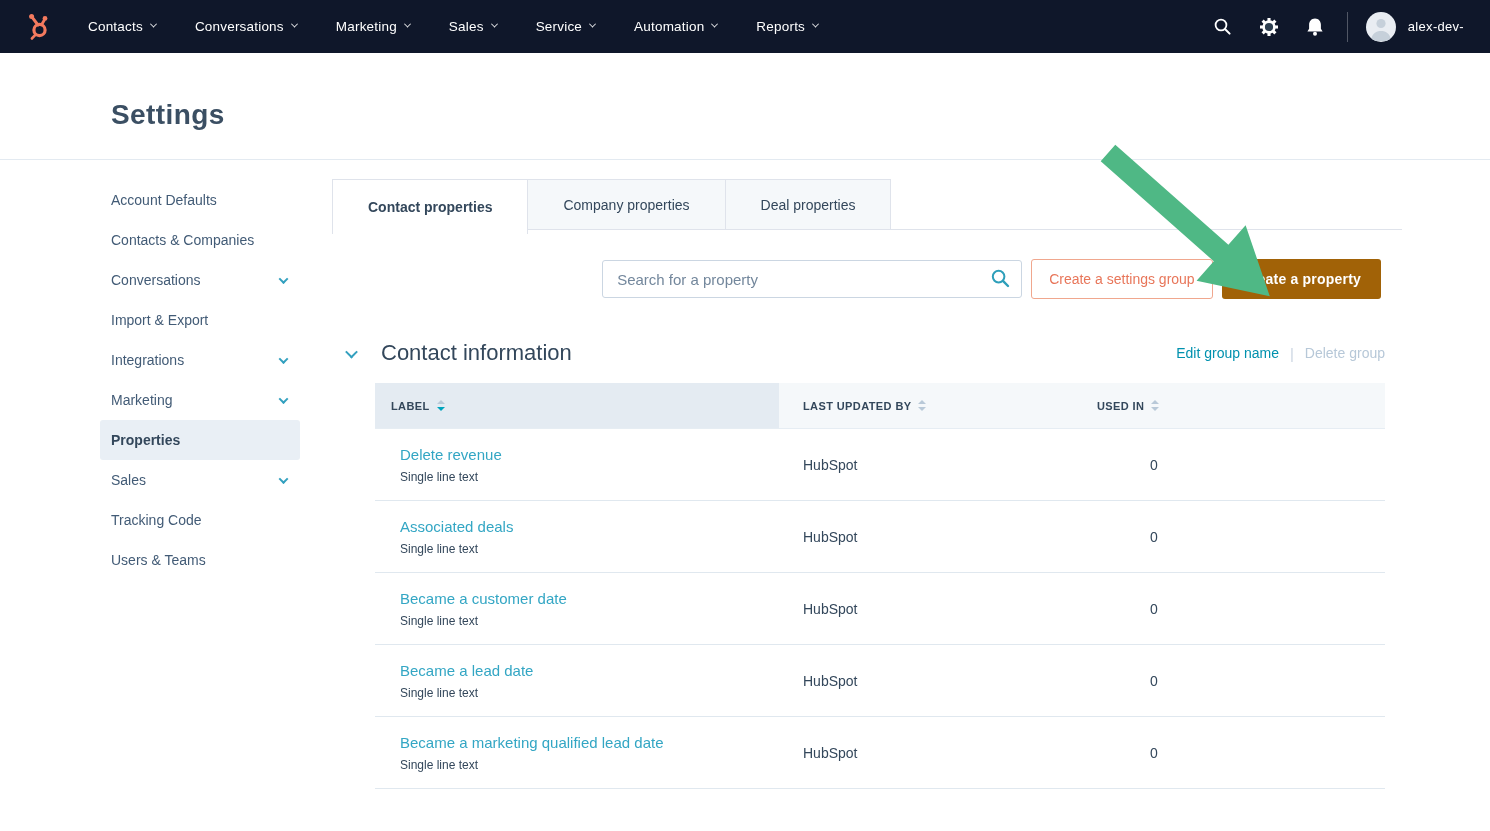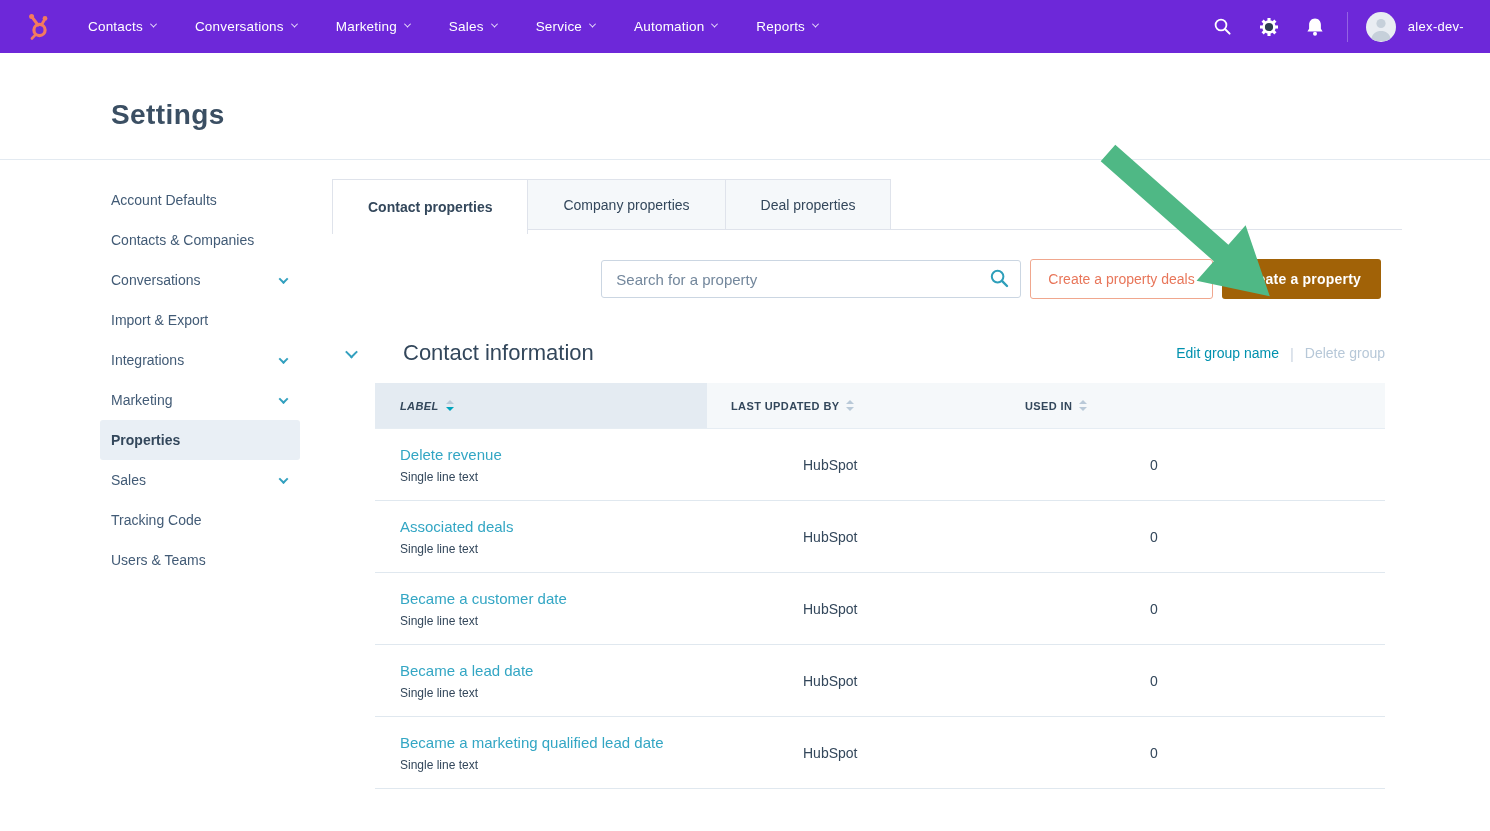--- a/index.html
+++ b/index.html
@@ -5,21 +5,21 @@
   * { box-sizing: border-box; }
   html,body { margin:0; padding:0; }
   body {
     width:1490px; height:831px; overflow:hidden; position:relative;
     background:#ffffff; color:#33475b;
     font-family:"Liberation Sans", sans-serif;
   }
 
   
   .topnav {
-    height:53px; background:#6d28d9; display:flex; align-items:center;
+    height:53px; background:#0f172a; display:flex; align-items:center;
     padding:0 26px 0 24px;
   }
   .brand { display:flex; align-items:center; cursor:pointer; }
   .nav-items { display:flex; gap:39px; margin-left:36px; }
   .nav-item {
     color:#ffffff; font-size:13.5px; letter-spacing:.2px;
     display:flex; align-items:center; gap:8px; cursor:pointer; white-space:nowrap;
   }
   .chev {
     display:inline-block; width:6px; height:6px;
@@ -72,33 +72,33 @@
     padding:0 42px 0 14px; font-size:15px; color:#33475b; outline:none;
     font-family:"Liberation Sans", sans-serif; background:#fff;
   }
   .searchbox input::placeholder { color:#73879c; }
   .search-glyph { position:absolute; right:11px; top:8px; cursor:pointer; }
   .btn { height:40px; border-radius:3px; font-size:14px; cursor:pointer; font-family:"Liberation Sans", sans-serif; white-space:nowrap; }
   .btn-outline { background:#ffffff; border:1px solid #f0a78e; color:#e8765a; padding:0 17px; }
   .btn-solid { background:#a16207; border:none; color:#ffffff; padding:0 20px; font-weight:600; letter-spacing:.2px; }
 
   
-  .group-head { margin-top:41px; display:flex; align-items:center; padding-right:17px;gap:22px; }
+  .group-head { margin-top:41px; display:flex; align-items:center; padding-right:17px; }
   .chev-section { width:9px; height:9px; color:#33a0bf; border-width:2.4px; margin-left:15px; cursor:pointer; }
   .group-title { font-size:22px; font-weight:400; color:#33475b; margin-left:25px; }
   .group-links { margin-left:auto; display:flex; align-items:center; font-size:14px; }
   .link-edit { color:#0091ae; cursor:pointer; }
   .link-sep { color:#cbd6e2; margin:0 11px; font-size:15px; }
   .link-delete { color:#b7c8d8; cursor:default; }
 
   
   .ptable { margin:17px 0 0 43px; width:1010px; }
   .thead { display:flex; height:46px; background:#f5f8fa; border-bottom:1px solid #e6edf3; }
   .th { display:flex; align-items:center; font-size:11px; font-weight:700; letter-spacing:.4px; color:#33475b; }
-  .th-label { width:332px; padding-left:25px; background:#e4ebf2;font-style:italic; }
+  .th-label { width:404px; padding-left:16px; background:#e4ebf2; }
   .th-updated { width:294px; padding-left:24px; }
   .th-used { width:312px; padding-left:24px; }
   .sort { display:inline-flex; flex-direction:column; gap:2.5px; margin-left:7px; cursor:pointer; }
   .tri-up { width:0; height:0; border-left:4px solid transparent; border-right:4px solid transparent; border-bottom:4.5px solid #b9c9d8; }
   .tri-down { width:0; height:0; border-left:4px solid transparent; border-right:4px solid transparent; border-top:4.5px solid #b9c9d8; }
   .tri-active { border-top-color:#00a4bd; }
   .trow { display:flex; align-items:center; height:72px; border-bottom:1px solid #e0e8ef; }
   .td-label { width:404px; padding-left:25px; }
   .prop-link { color:#33a6c4; font-size:15px; cursor:pointer; }
   .prop-type { color:#33475b; font-size:12px; margin-top:7px; }
@@ -252,21 +252,21 @@
     <div class="toolbar">
       <div class="searchbox">
         <input type="text" placeholder="Search for a property" style="">
         <span class="search-glyph">
           <svg width="21" height="21" viewBox="0 0 21 21">
             <circle cx="8.6" cy="8.6" r="5.8" fill="none" stroke="#2e9fba" stroke-width="2"></circle>
             <line x1="13.2" y1="13.2" x2="18" y2="18" stroke="#2e9fba" stroke-width="2.4" stroke-linecap="round"></line>
           </svg>
         </span>
       </div>
-      <button class="btn btn-outline">Create a property deals</button>
+      <button class="btn btn-outline">Create a settings group</button>
       <button class="btn btn-solid">Create a property</button>
     </div>
 
     <div class="group-head">
       <i class="chev chev-section"></i>
       <span class="group-title">Contact information</span>
       <span class="group-links">
         <span class="link-edit">Edit group name</span>
         <span class="link-sep">|</span>
         <span class="link-delete">Delete group</span>

